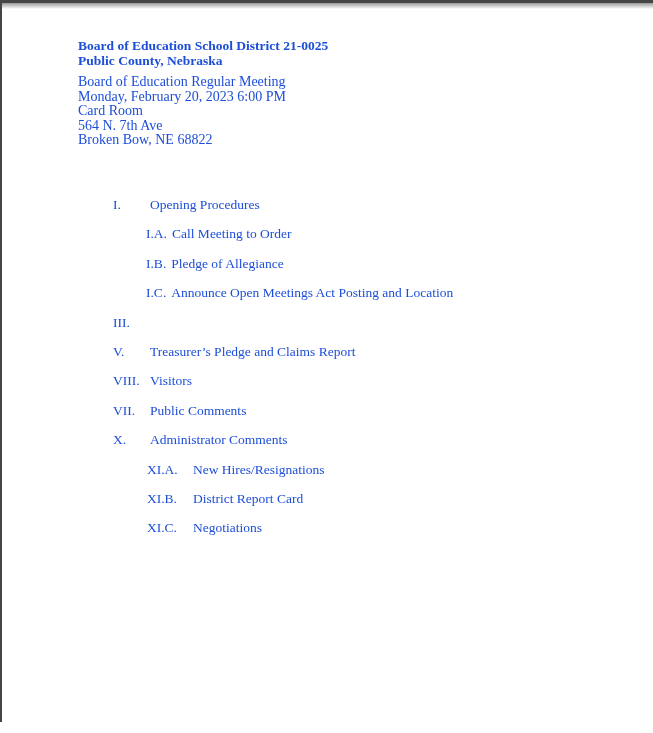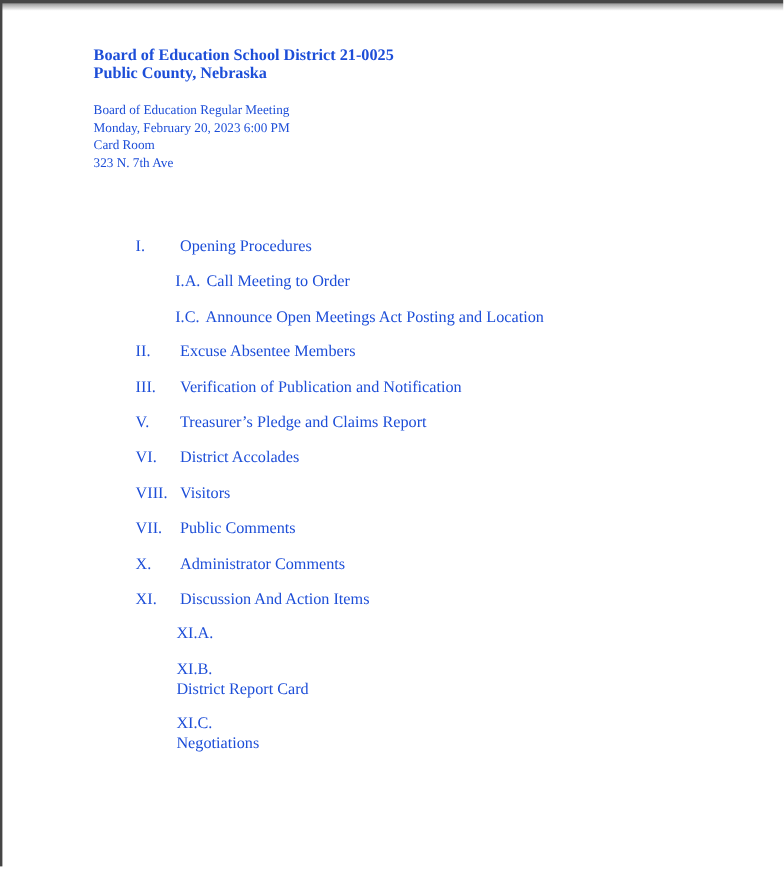--- a/index.html
+++ b/index.html
@@ -49,22 +49,22 @@
     left: 78px;
     top: 38px;
     font-size: 13.5px;
     font-weight: bold;
     line-height: 15px;
     white-space: nowrap;
   }
   .meeting-block {
     position: absolute;
     left: 78px;
-    top: 85px;
-    font-size: 11px;
+    top: 75px;
+    font-size: 14px;
     line-height: 14.6px;
     white-space: nowrap;
   }
   .agenda {
     position: absolute;
     left: 113px;
     top: 197px;
     font-size: 13.5px;
   }
   .agenda-row {
@@ -82,21 +82,20 @@
   }
   .agenda-row.l2-tight {
     padding-left: 33px;
   }
   .agenda-row.l2-tight .num {
     margin-right: 5px;
     text-align: right;
   }
   .agenda-row.l2-tab {
     padding-left: 34px;
-    flex-direction: column;
   }
   .agenda-row.l2-tab .num {
     width: 46px;
   }
 </style>
 </head>
 <body>
 
 <div class="viewport">
   <div class="edge-top"></div>
@@ -107,70 +106,63 @@
 
     <div class="org-block">
       <div>Board of Education School District 21-0025</div>
       <div>Public County, Nebraska</div>
     </div>
 
     <div class="meeting-block">
       <div>Board of Education Regular Meeting</div>
       <div>Monday, February 20, 2023 6:00 PM</div>
       <div>Card Room</div>
-      <div>323 N. 7th Ave</div>
+      <div>564 N. 7th Ave</div>
+      <div>Broken Bow, NE 68822</div>
     </div>
 
     <div class="agenda">
       <div class="agenda-row l1">
         <span class="num">I.</span>
         <span class="lbl">Opening Procedures</span>
       </div>
       <div class="agenda-row l2-tight">
         <span class="num">I.A.</span>
         <span class="lbl">Call Meeting to Order</span>
       </div>
       <div class="agenda-row l2-tight">
+        <span class="num">I.B.</span>
+        <span class="lbl">Pledge of Allegiance</span>
+      </div>
+      <div class="agenda-row l2-tight">
         <span class="num">I.C.</span>
         <span class="lbl">Announce Open Meetings Act Posting and Location</span>
       </div>
       <div class="agenda-row l1">
-        <span class="num">II.</span>
-        <span class="lbl">Excuse Absentee Members</span>
-      </div>
-      <div class="agenda-row l1">
         <span class="num">III.</span>
-        <span class="lbl">Verification of Publication and Notification</span>
       </div>
       <div class="agenda-row l1">
         <span class="num">V.</span>
         <span class="lbl">Treasurer’s Pledge and Claims Report</span>
-      </div>
-      <div class="agenda-row l1">
-        <span class="num">VI.</span>
-        <span class="lbl">District Accolades</span>
       </div>
       <div class="agenda-row l1">
         <span class="num">VIII.</span>
         <span class="lbl">Visitors</span>
       </div>
       <div class="agenda-row l1">
         <span class="num">VII.</span>
         <span class="lbl">Public Comments</span>
       </div>
       <div class="agenda-row l1">
         <span class="num">X.</span>
         <span class="lbl">Administrator Comments</span>
       </div>
-      <div class="agenda-row l1">
-        <span class="num">XI.</span>
-        <span class="lbl">Discussion And Action Items</span>
-      </div>
       <div class="agenda-row l2-tab">
         <span class="num">XI.A.</span>
+        <span class="lbl">New Hires/Resignations</span>
       </div>
       <div class="agenda-row l2-tab">
         <span class="num">XI.B.</span>
         <span class="lbl">District Report Card</span>
       </div>
       <div class="agenda-row l2-tab">
         <span class="num">XI.C.</span>
         <span class="lbl">Negotiations</span>
       </div>
     </div>

